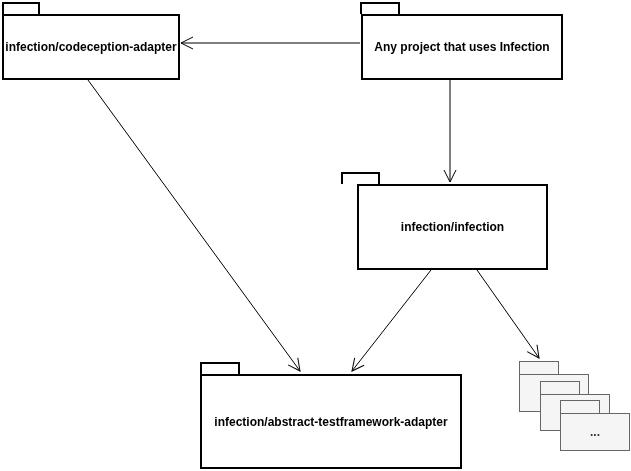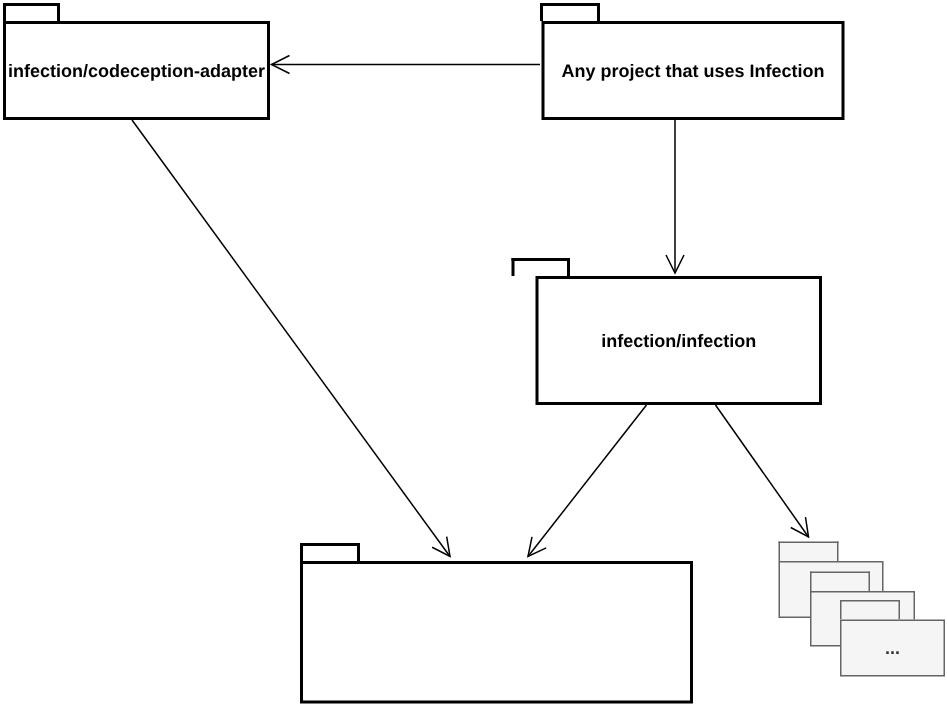--- a/index.html
+++ b/index.html
@@ -98,20 +98,21 @@
   <div>
     <div class="pkg-tab" style="left:341px; top:172px; width:39px; height:12px;"></div>
     <div class="pkg-body" style="left:341px; top:184px; width:191px; height:86px;margin-left:16px;">
       <span>infection/infection</span>
     </div>
   </div>
 
   <div>
     <div class="pkg-tab" style="left:200px; top:362px; width:40px; height:12px;"></div>
     <div class="pkg-body" style="left:200px; top:374px; width:262px; height:95px;">
+      <span>infection/abstract-testframework-adapter</span>
     </div>
   </div>
 
   <div>
     <div class="stack-tab" style="left:519px; top:361px; width:40px; height:13px;"></div>
     <div class="stack-body" style="left:519px; top:374px; width:70px; height:38px;"></div>
 
     <div class="stack-tab" style="left:540px; top:381px; width:40px; height:13px;"></div>
     <div class="stack-body" style="left:540px; top:394px; width:70px; height:37px;"></div>
 

